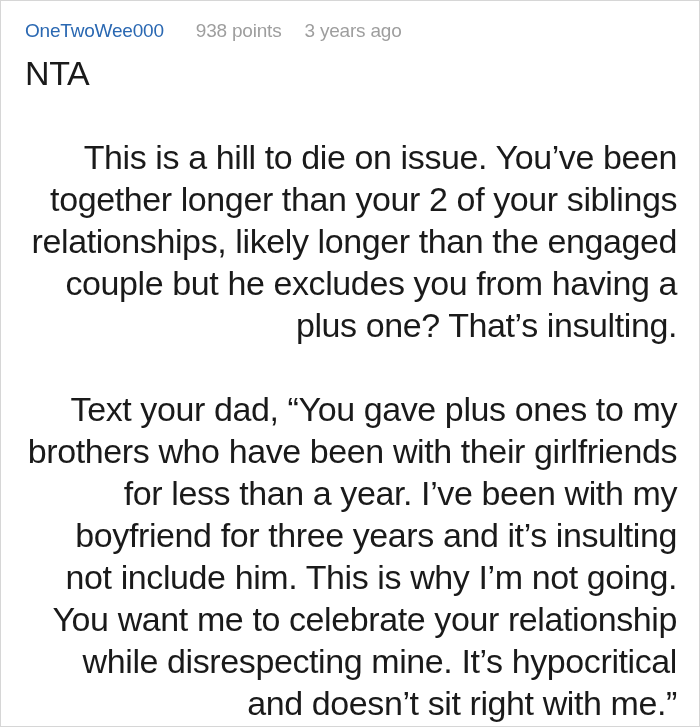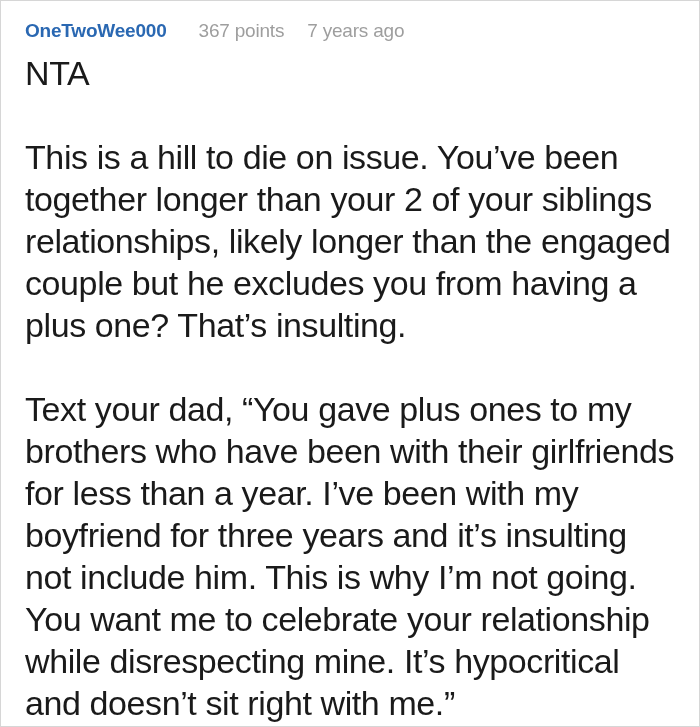--- a/index.html
+++ b/index.html
@@ -19,21 +19,21 @@
   }
   .comment-header {
     padding: 18px 24px 0 24px;
     display: flex;
     align-items: baseline;
     line-height: 24px;
   }
   .comment-author {
     color: var(--author-color, #2a68b2);
     font-size: 19px;
-    font-weight: 700;
+    font-weight: 400;
     text-decoration: none;
     letter-spacing: -0.2px;
   }
   .comment-points {
     color: var(--meta-color, #9e9e9e);
     font-size: 19px;
     font-weight: 400;
     margin-left: 32px;
     letter-spacing: -0.2px;
   }
@@ -50,29 +50,30 @@
     color: var(--text-color, #1a1a1a);
     font-size: 34px;
     line-height: 42px;
     letter-spacing: -0.4px;
   }
   .comment-body p {
     margin: 0;
   }
   .comment-body p + p {
     margin-top: 42px;
+    text-align: right;
   }
 </style>
 </head>
 <body>
 
 <div class="comment-card">
   <div class="comment-header">
     <a href="#" class="comment-author">OneTwoWee000</a>
-    <span class="comment-points">367 points</span>
-    <span class="comment-age">7 years ago</span>
+    <span class="comment-points">938 points</span>
+    <span class="comment-age">3 years ago</span>
   </div>
   <div class="comment-body">
     <p>NTA</p>
     <p>This is a hill to die on issue. You’ve been together longer than your 2 of your siblings relationships, likely longer than the engaged couple but he excludes you from having a plus one? That’s insulting.</p>
     <p>Text your dad, “You gave plus ones to my brothers who have been with their girlfriends for less than a year. I’ve been with my boyfriend for three years and it’s insulting not include him. This is why I’m not going. You want me to celebrate your relationship while disrespecting mine. It’s hypocritical and doesn’t sit right with me.”</p>
   </div>
 </div>
 
 </body></html>

